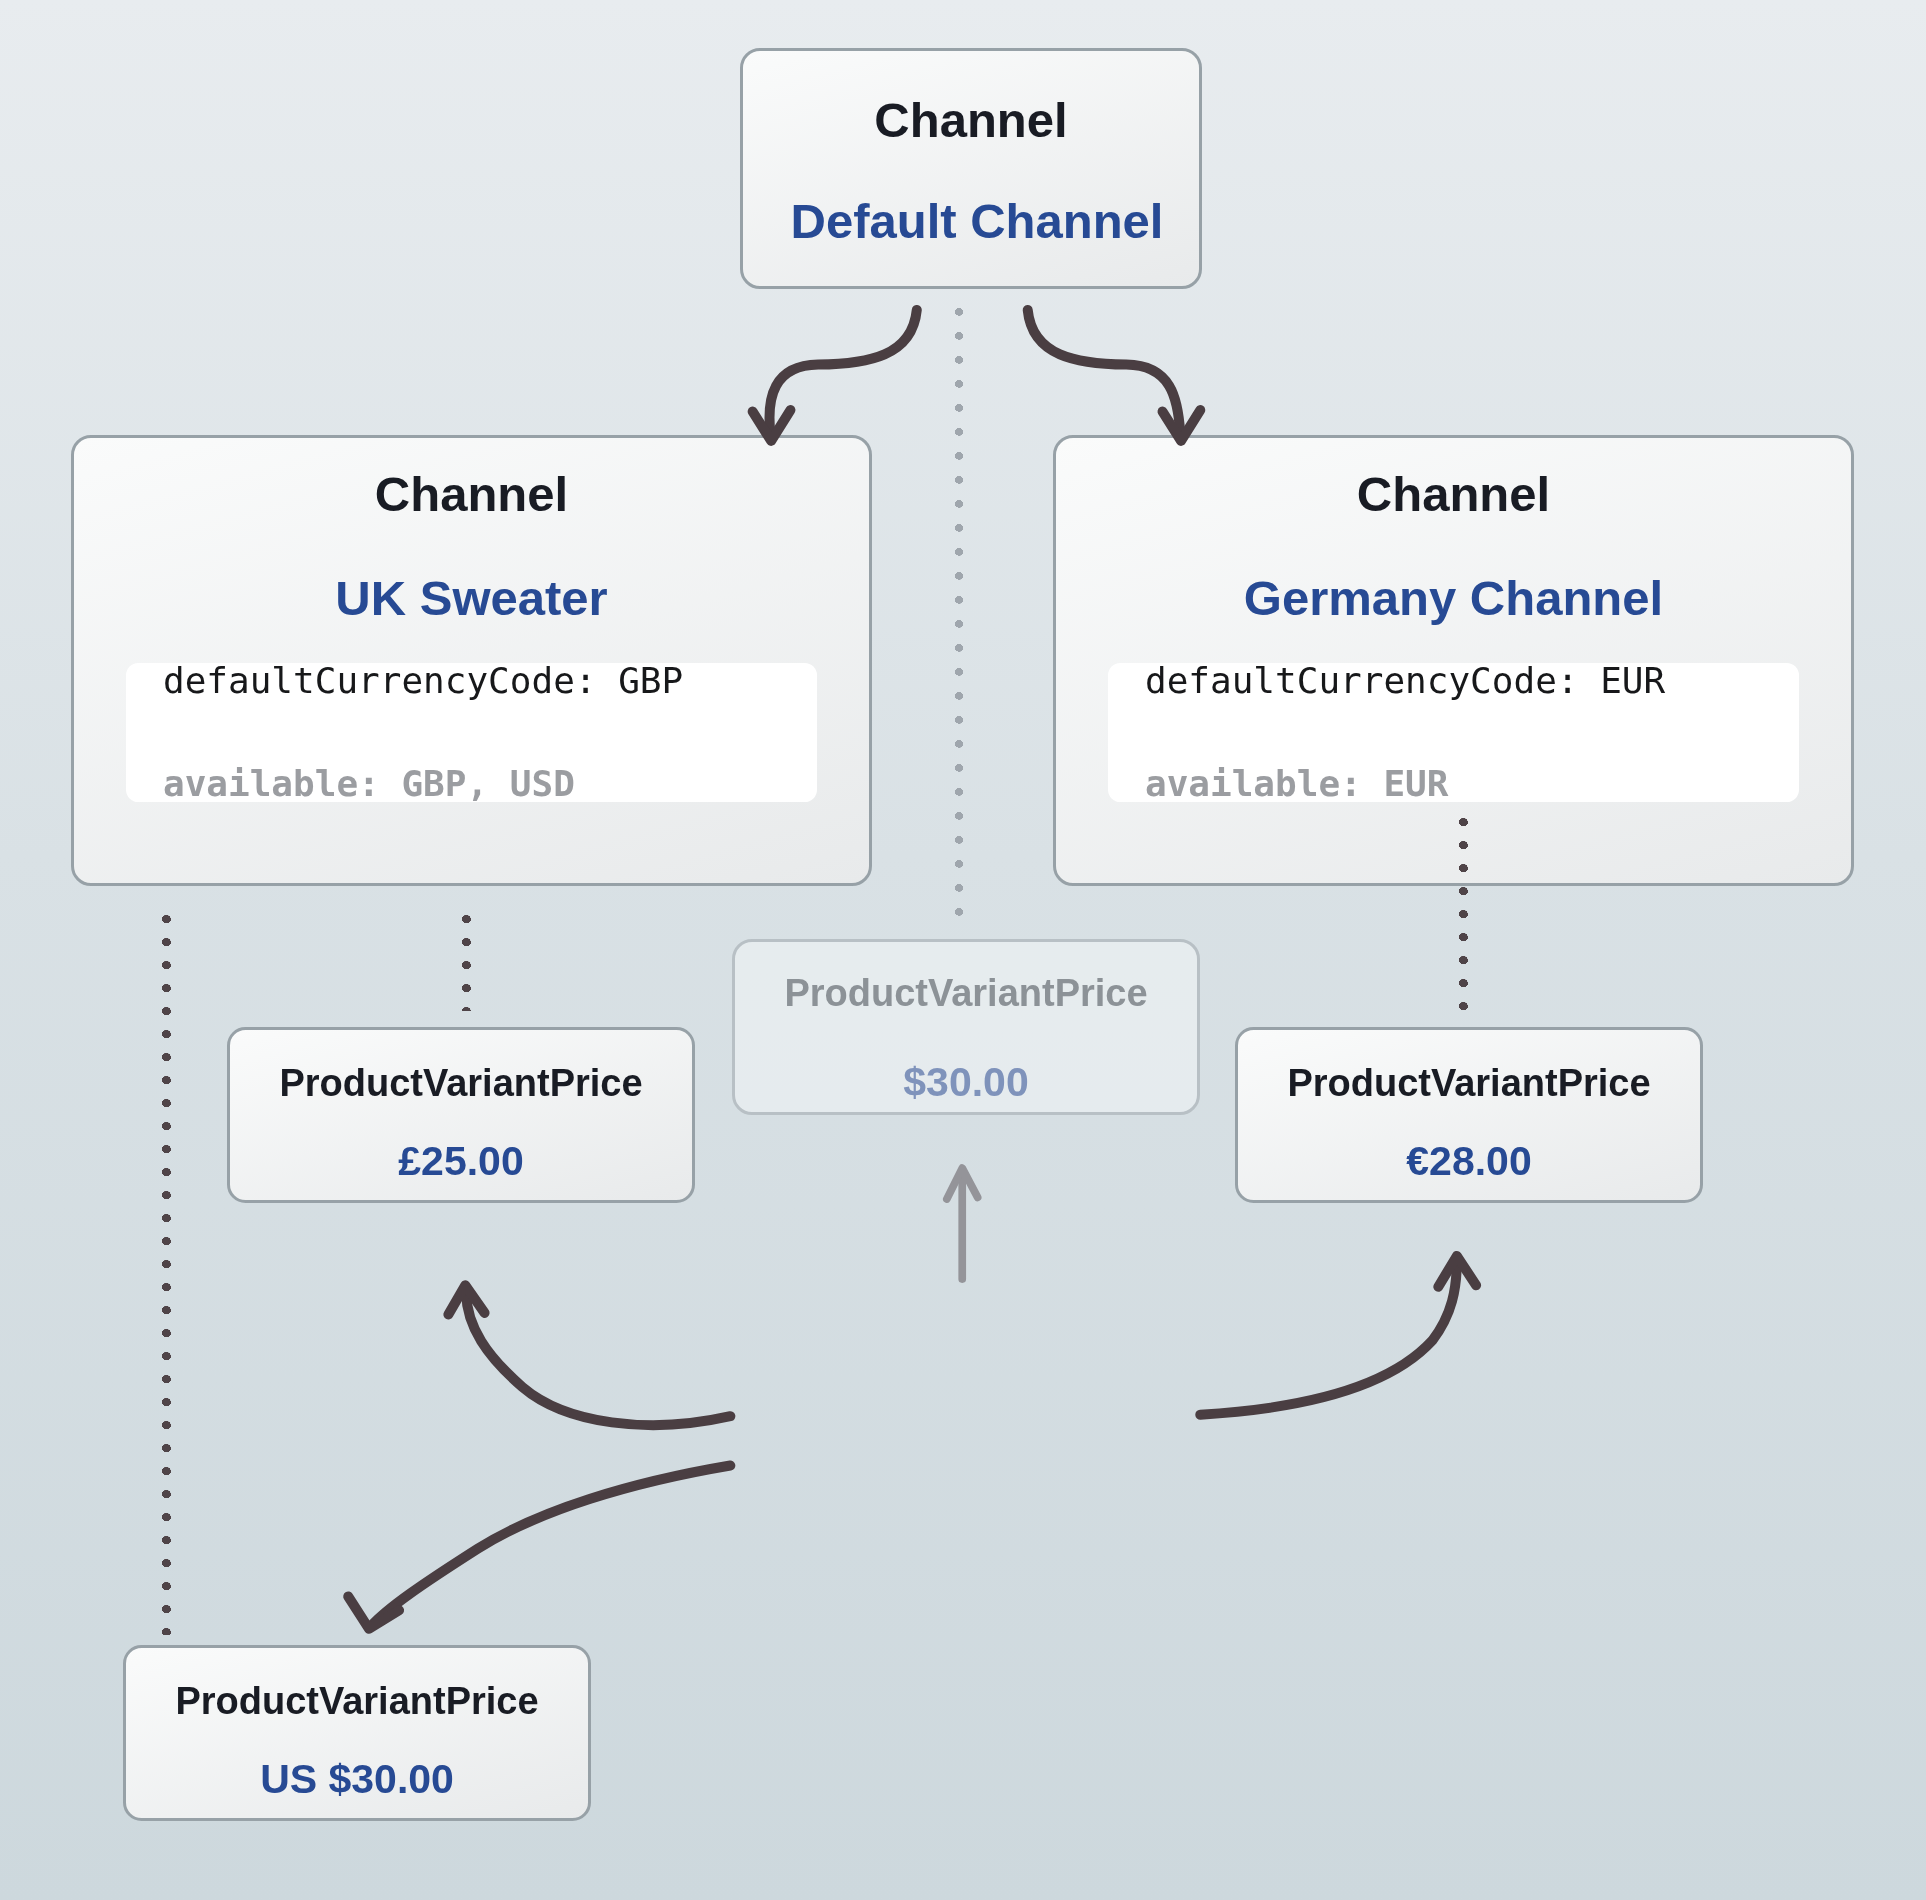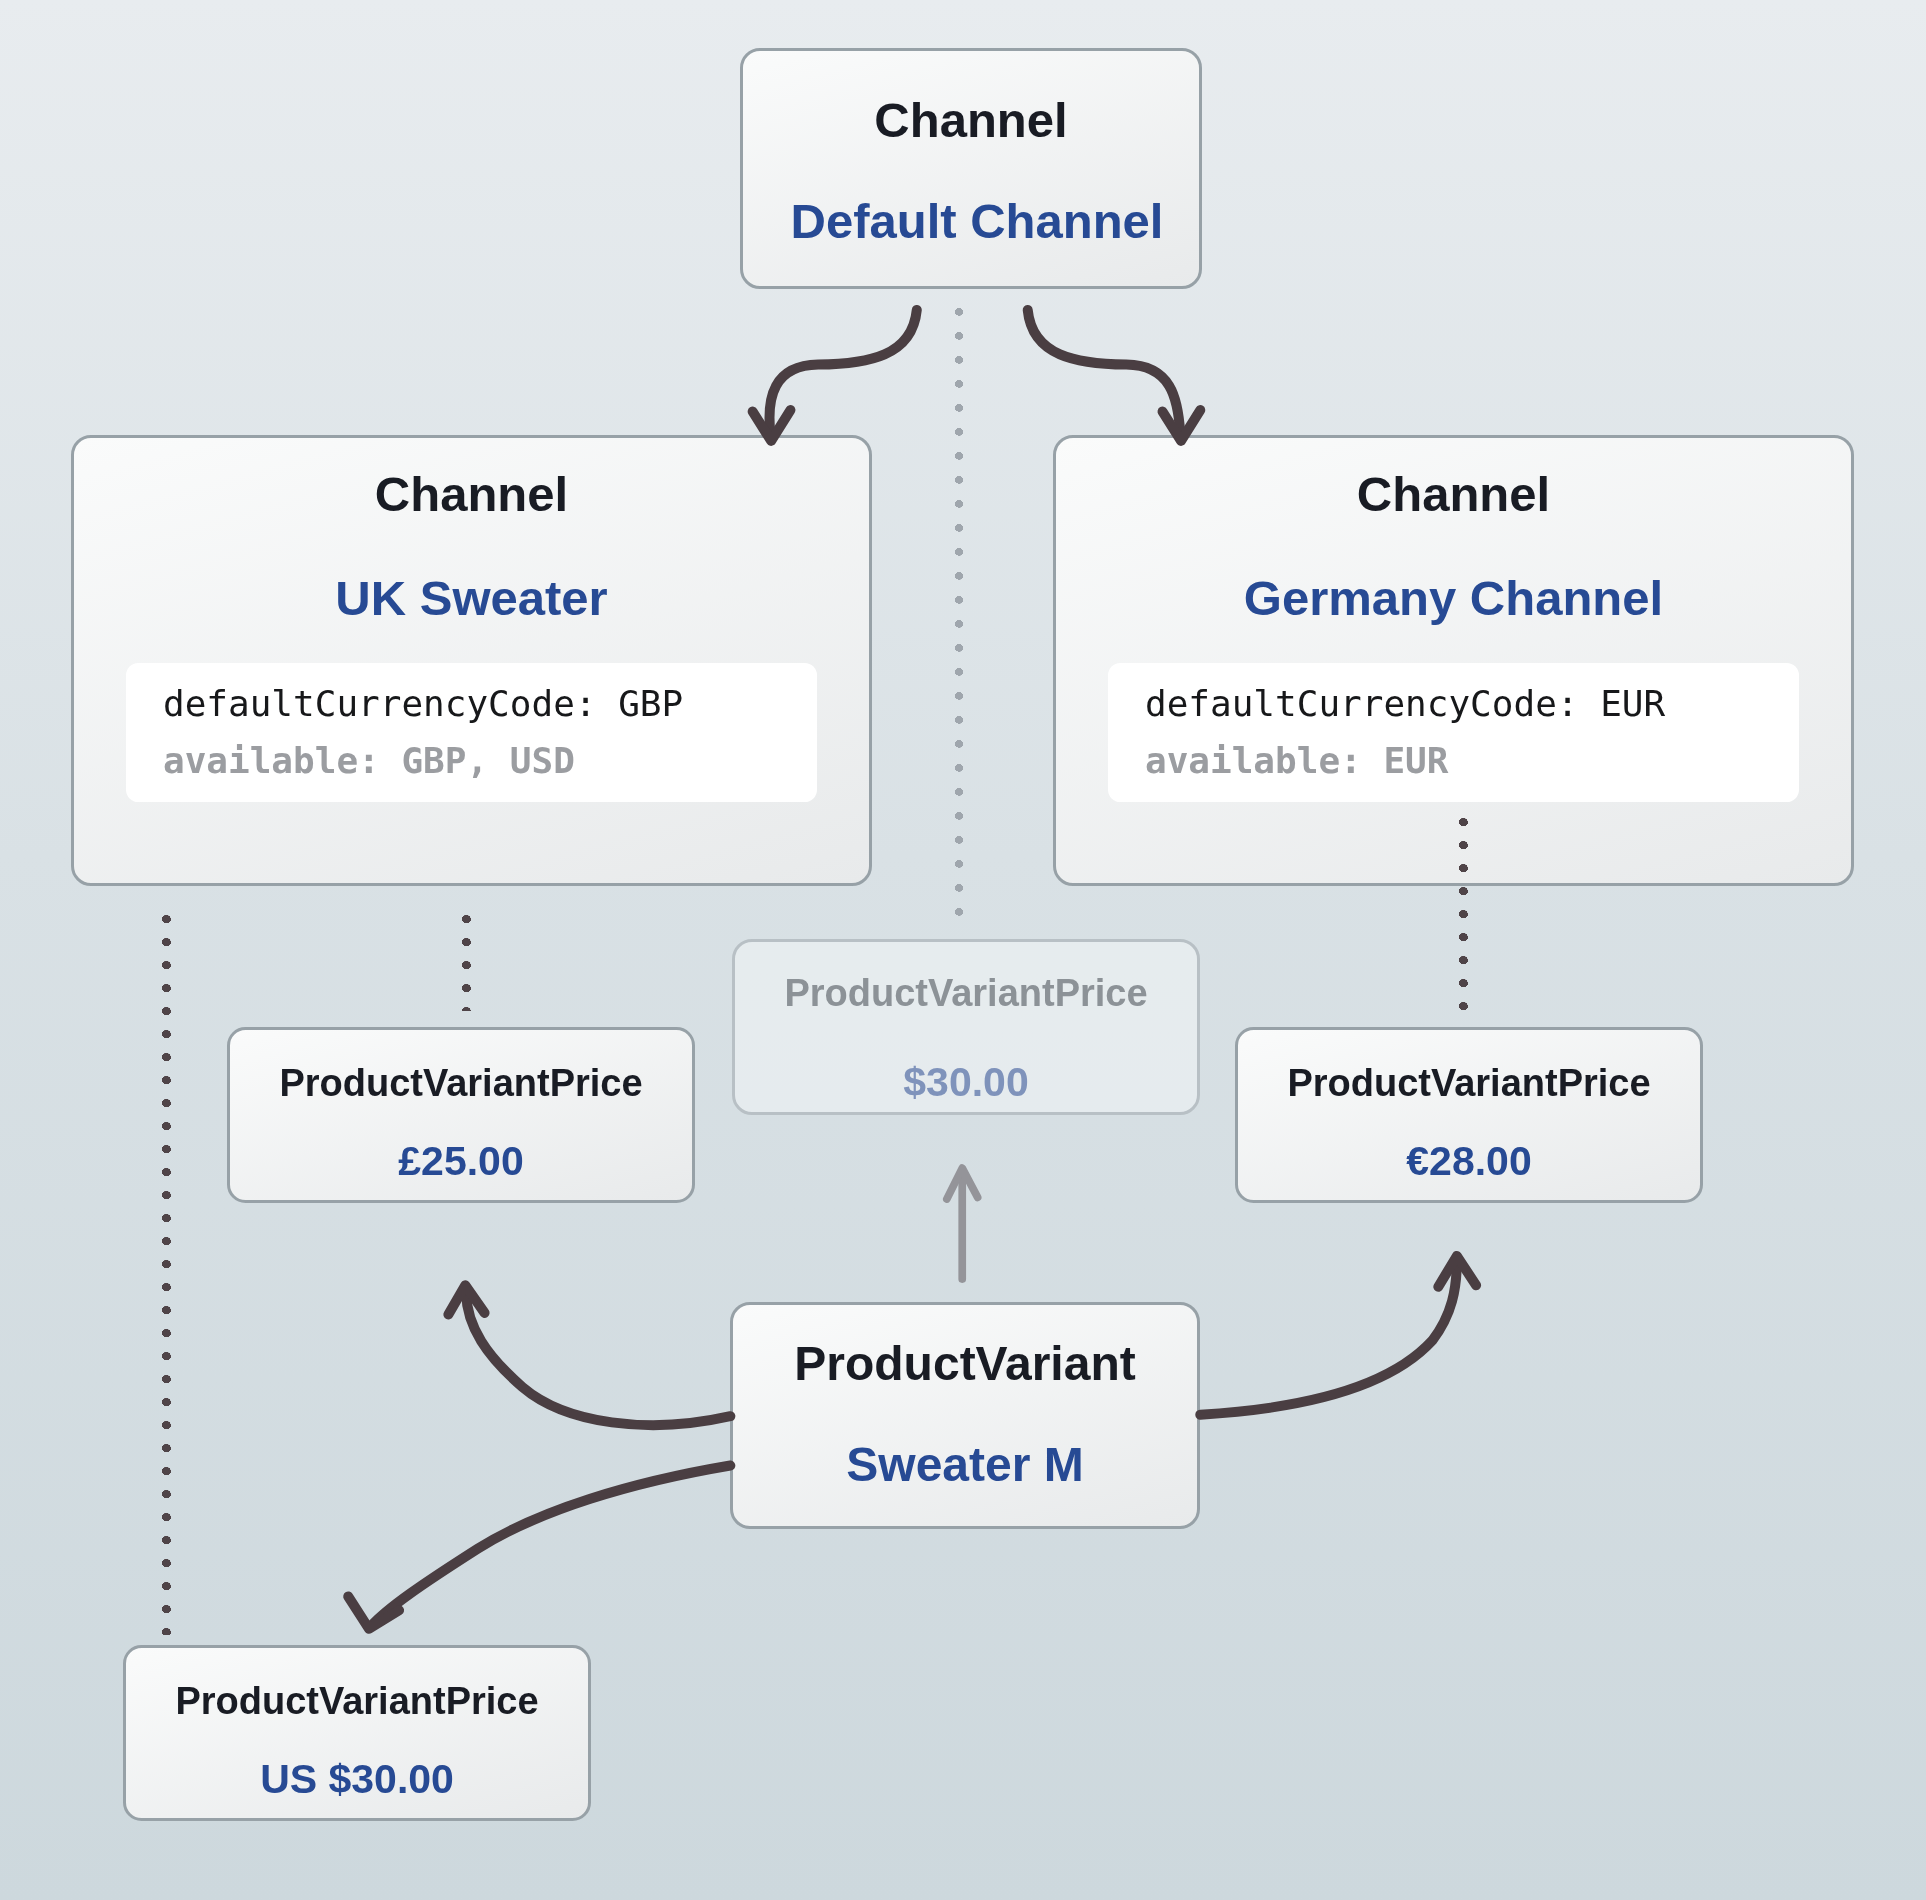--- a/index.html
+++ b/index.html
@@ -34,21 +34,21 @@
 
   .channel-big{width:801px;height:451px;top:435px;}
   #uk-channel{left:71px;}
   #germany-channel{left:1053px;}
   .channel-big .node-title{top:32px;font-size:49px;}
   .channel-big .node-name{top:136px;font-size:49px;}
 
   .code-box{
     position:absolute;left:52px;right:52px;top:225px;height:139px;
     background:#ffffff;border-radius:12.3px;
-    display:flex;flex-direction:column;justify-content:center;
+    display:flex;flex-direction:column;justify-content:space-between;
     padding-left:37px;box-sizing:border-box;gap:21.6px;
     font-family:"DejaVu Sans Mono", monospace;
     font-size:36px;line-height:1;
   }
   .code-line-1{color:var(--c-code_text);font-weight:500;}
   .code-line-2{color:var(--c-code_muted);font-weight:700;}
 
   .price-node{width:468px;height:176px;border-radius:18.5px;}
   .price-node .node-title{top:34px;font-size:38px;}
   .price-node .node-name{top:111px;font-size:41px;}
@@ -125,24 +125,20 @@
   <div class="node price-node" id="uk-price">
     <div class="node-title">ProductVariantPrice</div>
     <div class="node-name">£25.00</div>
   </div>
 
   <div class="node price-node" id="germany-price">
     <div class="node-title">ProductVariantPrice</div>
     <div class="node-name">€28.00</div>
   </div>
 
-  <div class="node" id="product-variant">
-    <div class="node-title">ProductVariant</div>
-    <div class="node-name">Sweater M</div>
-  </div>
 
   <div class="node price-node" id="us-price">
     <div class="node-title">ProductVariantPrice</div>
     <div class="node-name">US $30.00</div>
   </div>
 
   <div class="dotted light" id="dotted-center"></div>
   <div class="dotted" id="dotted-uk-left"></div>
   <div class="dotted" id="dotted-uk-right"></div>
   <div class="dotted" id="dotted-germany"></div>

